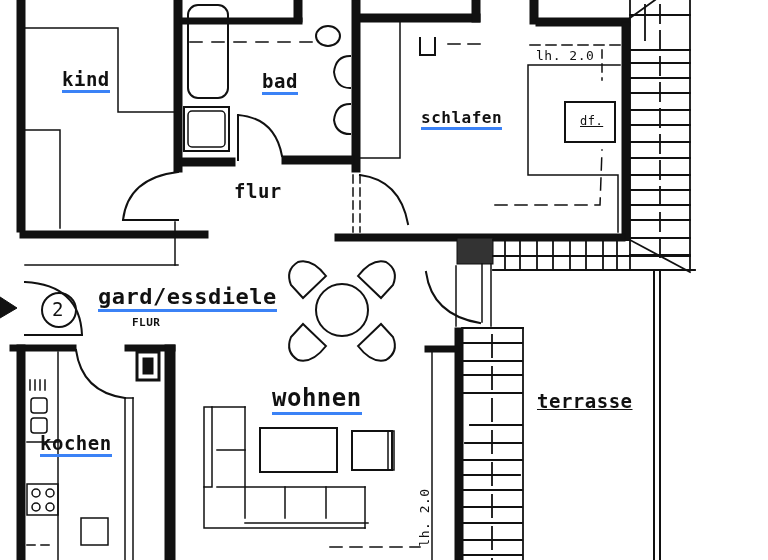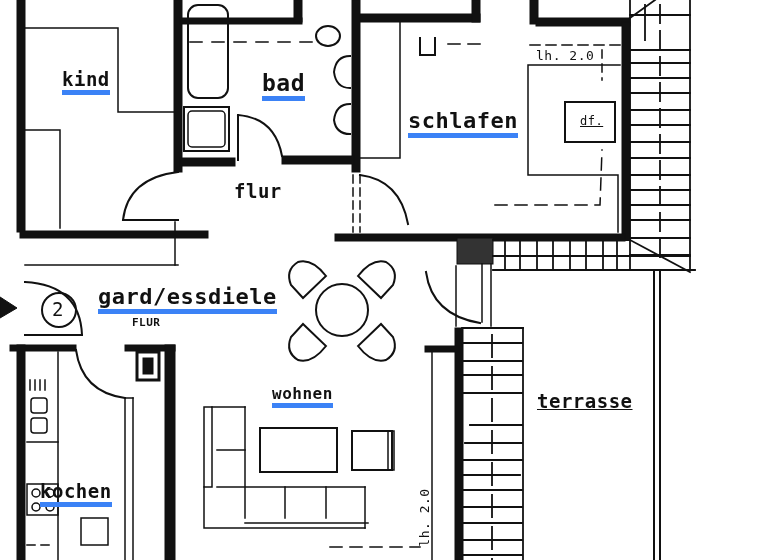--- a/index.html
+++ b/index.html
@@ -1,19 +1,19 @@
 <!DOCTYPE html>
 <html><head>
 <meta charset="utf-8">
 <style>
   html, body { margin:0; padding:0; background:#ffffff; }
   body { width:768px; height:560px; overflow:hidden; position:relative; font-family:"DejaVu Sans", sans-serif; }
   svg#plan { position:absolute; left:0; top:0; }
   .label { position:absolute; font-family:"DejaVu Sans Mono", monospace; color:#111; font-weight:bold; letter-spacing:0.5px; white-space:nowrap; }
-  .label.u { border-bottom:5px solid #3b82f6; padding-bottom:0; }
+  .label.u { border-bottom:3px solid #3b82f6; padding-bottom:0; }
   .small { font-size:11px; font-weight:bold; }
 </style>
 </head>
 <body>
 
 <svg id="plan" width="768" height="560" viewBox="0 0 768 560">
   <g stroke="#111" fill="none" stroke-linecap="square">
 
     <rect x="17" y="0" width="8" height="232" fill="#111"></rect>
     <rect x="17" y="345" width="8" height="215" fill="#111"></rect>
@@ -191,26 +191,26 @@
 
     <rect x="260" y="428" width="77" height="44" stroke-width="2"></rect>
 
     <rect x="352" y="431" width="40" height="39" stroke-width="2"></rect>
     <rect x="388" y="431" width="6" height="39" stroke-width="1.5"></rect>
     <line x1="330" y1="547" x2="420" y2="547" stroke-width="1.5" stroke-dasharray="12,8"></line>
   </g>
 </svg>
 
 <div class="label u" style="left:62px;top:68px;font-size:19px;">kind</div>
-<div class="label u" style="left:262px;top:70px;font-size:23px;">bad</div>
-<div class="label u" style="left:408px;top:108px;font-size:22px;text-align:center;">schlafen</div>
+<div class="label u" style="left:262px;top:70px;font-size:19px;">bad</div>
+<div class="label u" style="left:421px;top:108px;font-size:16px;text-align:center;">schlafen</div>
 <div class="label" style="left:234px;top:180px;font-size:19px;">flur</div>
 <div class="label u" style="left:98px;top:284px;font-size:22px;">gard/essdiele</div>
 <div class="label small" style="left:132px;top:316px;">FLUR</div>
-<div class="label u" style="left:272px;top:384px;font-size:16px;">wohnen</div>
-<div class="label u" style="left:40px;top:480px;font-size:19px;text-align:center;">kochen</div>
+<div class="label u" style="left:272px;top:384px;font-size:24px;">wohnen</div>
+<div class="label u" style="left:40px;top:432px;font-size:19px;text-align:center;">kochen</div>
 <div class="label" style="left:537px;top:390px;font-size:19px;text-decoration:underline;">terrasse</div>
 
 <div class="label" style="left:52px;top:298px;font-size:19px;font-weight:normal;">2</div>
 
 <div class="label" style="left:536px;top:48px;font-size:13px;font-weight:normal;">lh. 2.0</div>
 <div class="label" style="left:580px;top:114px;font-size:12px;font-weight:normal;text-decoration:underline;">df.</div>
 <div class="label" style="left:395px;top:510px;font-size:13px;font-weight:normal;transform:rotate(-90deg);transform-origin:center;">lh. 2.0</div>
 
 </body></html>

